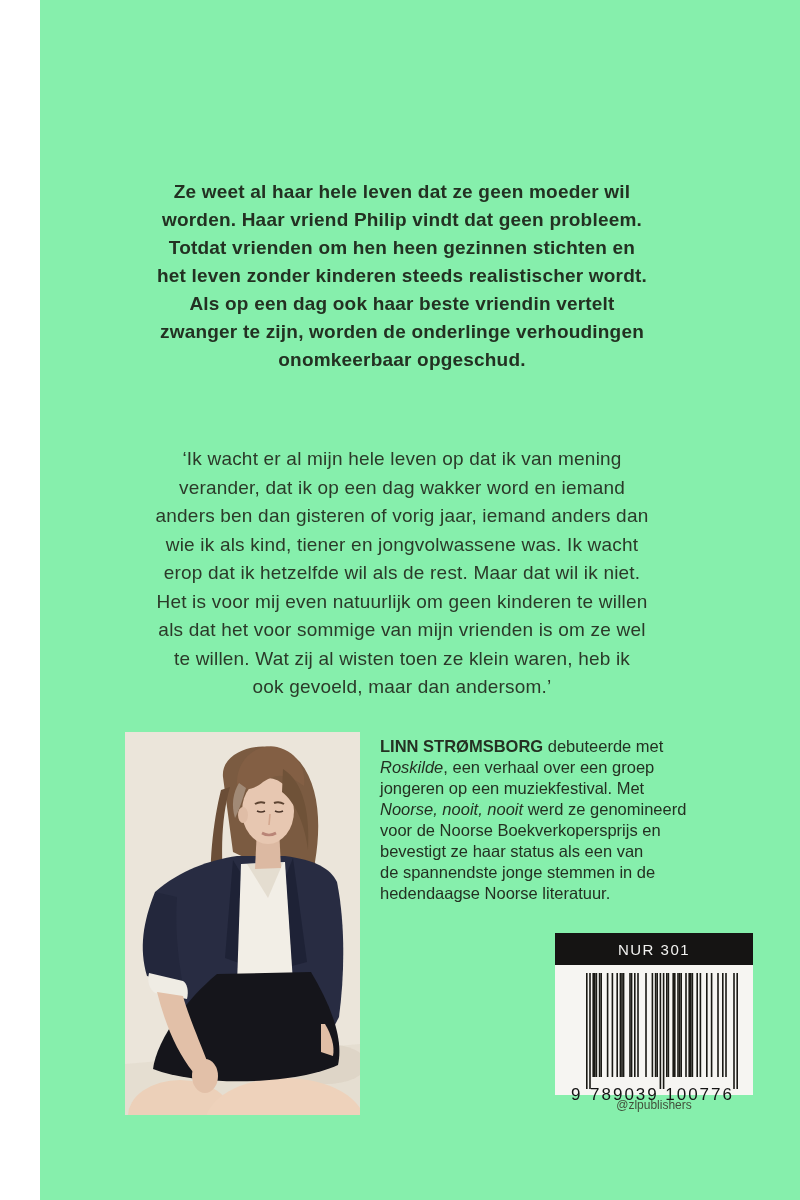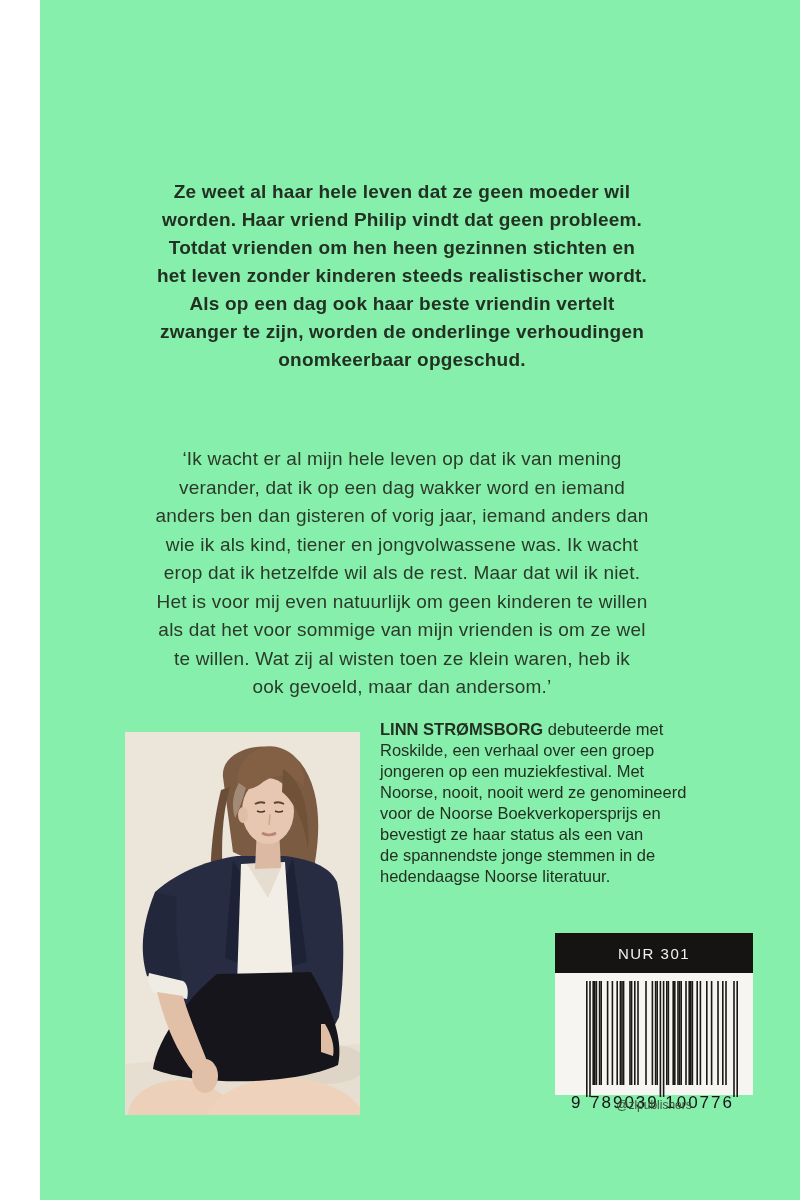--- a/index.html
+++ b/index.html
@@ -33,35 +33,35 @@
   }
   
   .photo {
     position:absolute; left:85px; top:732px;
     width:235px; height:383px;
     overflow:hidden;
   }
   .photo svg { display:block; }
   
   .bio {
-    position:absolute; left:340px; top:698px; width:348px;
+    position:absolute; left:340px; top:715px; width:348px;
     white-space:pre-line;
     font-size:16.5px; line-height:21px;
     color:#243122;
   }
   .bio .b { font-weight:700; }
-  .bio .i { }
+  .bio .i { font-style:italic; }
   
   .barcode-box {
     position:absolute; left:515px; top:933px;
     width:198px; height:162px;
     background:#f6f5f2;
   }
   .nur-band {
-    height:40px; background:#151413;
+    height:32px; background:#151413;
     color:#f2f2f0;
     font-size:15px; letter-spacing:1.5px;
     display:flex; align-items:center; justify-content:center;
   }
   .bars-holder { padding:8px 0 0 13px; }
   
   .handle {
     position:absolute; left:515px; top:1098px; width:198px;
     text-align:center;
     font-size:12px;

